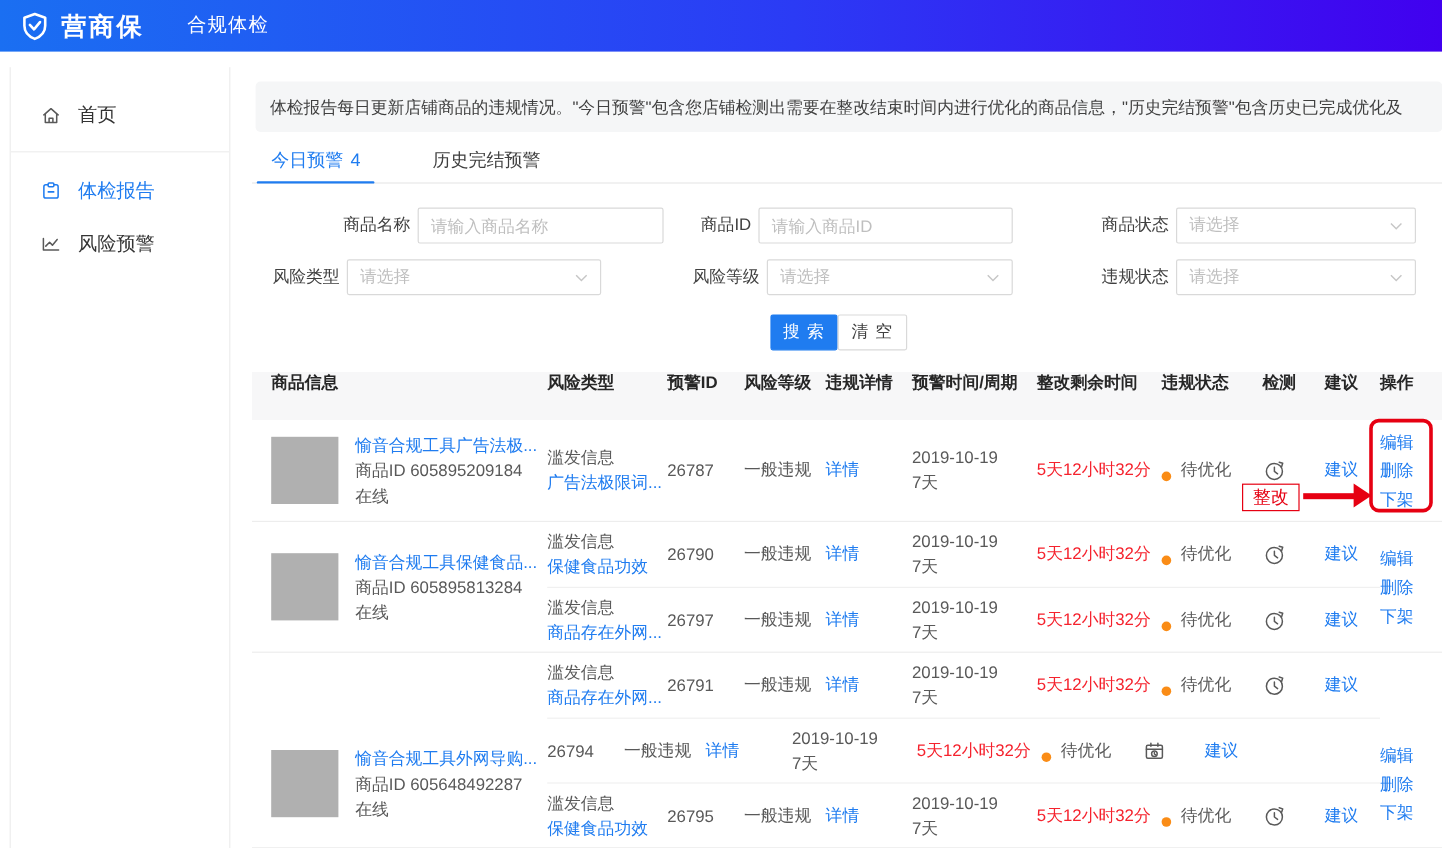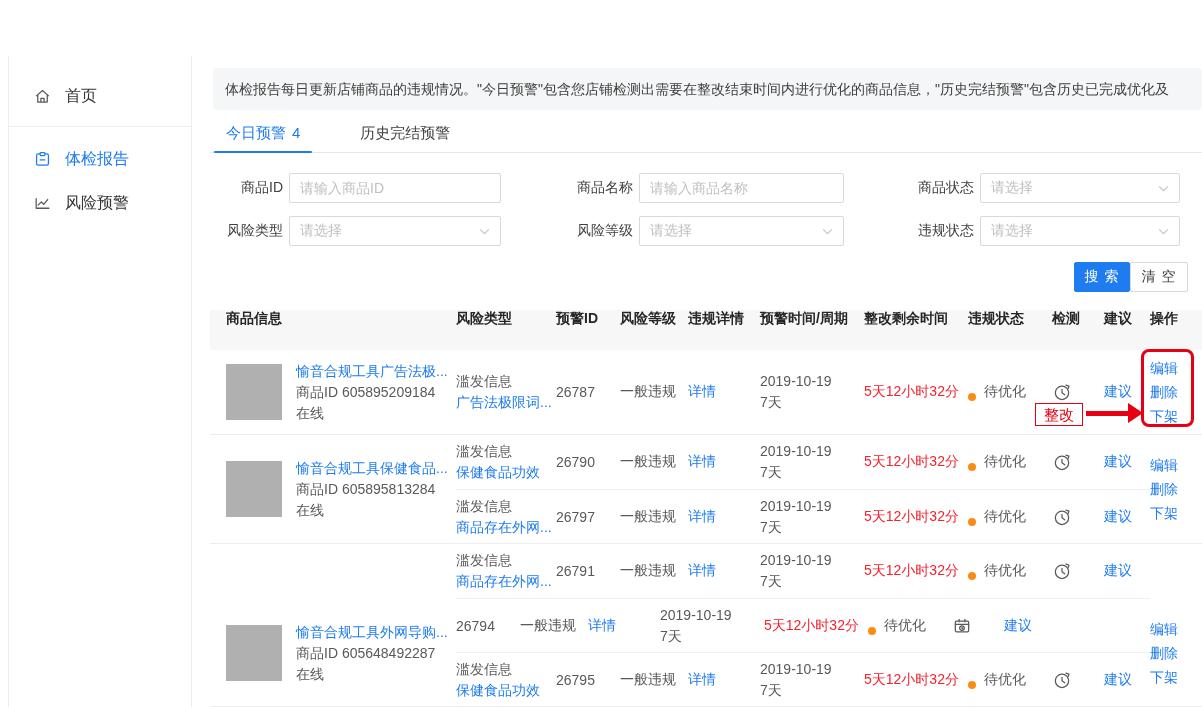--- a/index.html
+++ b/index.html
@@ -54,21 +54,21 @@
   .finput, .fselect {
     height:30px; border:1px solid #d9d9d9; border-radius:2px; background:#fff;
     font-size:14px; padding:0 10px; color:#404040; outline:none;
     font-family:"Liberation Sans","DejaVu Sans",sans-serif;
   }
   .finput::placeholder { color:#bfbfbf; }
   .w1 { width:212px; } .w2 { width:205px; } .w3 { width:200px; }
   .fselect { display:flex; align-items:center; justify-content:space-between; cursor:pointer; }
   .fselect .ph { color:#bfbfbf; }
   .fselect svg { width:11px; height:7px; flex:none; }
-  .btn-row { display:flex; justify-content:flex-end; margin-top:16px; padding-right:14px; }
+  .btn-row { display:flex; justify-content:center; margin-top:16px; padding-right:14px; }
   .btn { height:30px; font-size:14px; border-radius:2px; cursor:pointer; letter-spacing:1px;
     font-family:"Liberation Sans","DejaVu Sans",sans-serif; }
   .btn-search { width:56px; background:var(--accent,#1f7cf0); color:#fff; border:1px solid var(--accent,#1f7cf0); }
   .btn-clear { width:58px; background:#fff; color:#404040; border:1px solid #d9d9d9; }
   
   .tbl { margin-top:18px; }
   .thead { display:flex; height:40px; background:#f7f7f8;
     padding:0 6px 0 16px; font-weight:600; color:#262626; font-size:14px; }
   .c-prod { width:230px; } .c-risk { width:100px; } .c-id { width:64px; }
   .c-level { width:68px; } .c-detail { width:72px; } .c-time { width:104px; }
@@ -105,20 +105,28 @@
     background:var(--annotation,#e60012); }
   .ann-head { position:absolute; left:1128px; top:403px; width:0; height:0;
     border-left:15px solid var(--annotation,#e60012);
     border-top:10px solid transparent; border-bottom:10px solid transparent; }
 </style>
 </head>
 <body>
 
 <div class="page">
 
+  <div class="topbar">
+    <svg class="logo" viewBox="0 0 24 24" fill="none" stroke="#ffffff" stroke-width="2" stroke-linejoin="round" stroke-linecap="round">
+      <path d="M12 2.5l8 2.8v6.2c0 5-3.4 8.3-8 10.1-4.6-1.8-8-5.1-8-10.1V5.3z"></path>
+      <path d="M8.2 10.8l3.2 3.5 4.6-5.6"></path>
+    </svg>
+    <span class="brand">营商保</span>
+    <span class="appname">合规体检</span>
+  </div>
 
   <div class="sidebar">
     <div class="side-item">
       <svg viewBox="0 0 24 24" fill="none" stroke="#595959" stroke-width="1.6" stroke-linejoin="round">
         <path d="M4 11.5L12 4.5l8 7"></path>
           <path d="M6 10v9h12v-9"></path>
           <path d="M10 19v-4.5h4V19"></path>
       </svg>
       <span>首页</span>
     </div>
@@ -147,27 +155,27 @@
     <div class="tabs">
       <div class="tab active">
         <span>今日预警</span><span class="cnt">4</span>
       </div>
       <div class="tab t2">
         <span>历史完结预警</span>
       </div>
     </div>
 
     <div class="filter-row">
+      <div class="ffield ff2">
+        <span class="flabel fl2">商品名称</span>
+        <input class="finput w2" placeholder="请输入商品名称" style="">
+      </div>
       <div class="ffield">
         <span class="flabel fl1">商品ID</span>
         <input class="finput w1" placeholder="请输入商品ID" style="">
-      </div>
-      <div class="ffield ff2">
-        <span class="flabel fl2">商品名称</span>
-        <input class="finput w2" placeholder="请输入商品名称" style="">
       </div>
       <div class="ffield ff3">
         <span class="flabel fl3">商品状态</span>
         <div class="fselect w3">
           <span class="ph">请选择</span>
           <svg viewBox="0 0 12 8" fill="none" stroke="#c6c6c6" stroke-width="1.4">
               <path d="M1 1.5l5 5 5-5"></path>
             </svg>
         </div>
       </div>

